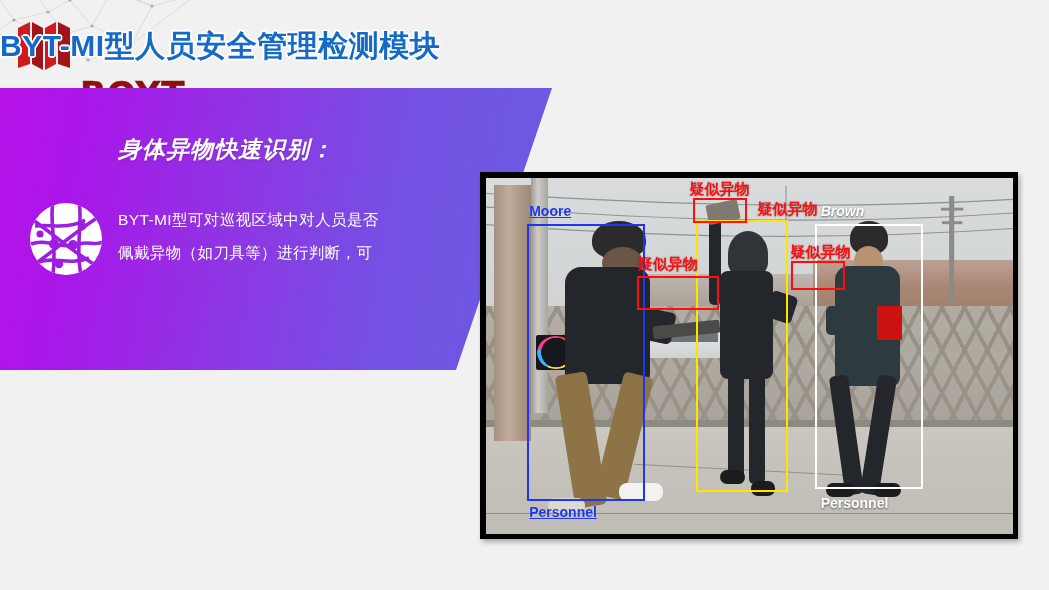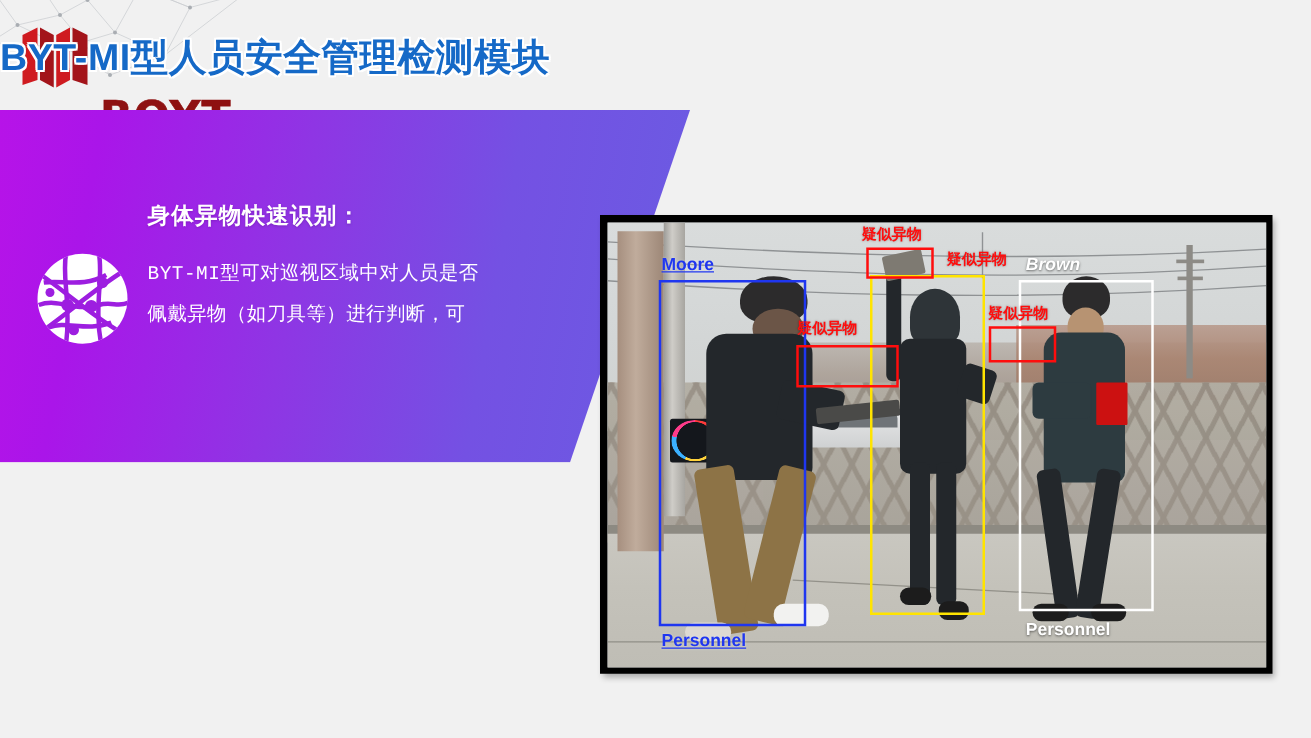--- a/index.html
+++ b/index.html
@@ -44,34 +44,35 @@
   }
   #header-title .en{ color:#1569c7; }
 
   
   #purple-panel{
     position:absolute; left:0; top:88px; width:552px; height:282px;
     background:linear-gradient(100deg,#b713e8 0%,#aa15e9 14%,#8f35e4 42%,#7451e3 70%,#6a5ce2 100%);
     clip-path:polygon(0 0, 100% 0, 82.6% 100%, 0 100%);
   }
   #panel-heading{
-    position:absolute; left:118px; top:160px;
-    font-size:18px; font-weight:bold; color:#ffffff;
+    position:absolute; left:118px; top:134px;
+    font-size:23px; font-weight:bold; color:#ffffff;
     letter-spacing:1px;
     text-shadow:0 1px 2px rgba(60,0,90,.25);
+    font-style:italic;
   }
   #panel-icon{
     position:absolute; left:27px; top:200px; width:78px; height:78px;
   }
   #panel-body{
     position:absolute; left:118px; top:203px; width:320px;
     font-size:15.5px; color:#ffffff; line-height:33px;
     letter-spacing:.4px;
   }
-  #panel-body .ln{ display:block; white-space:nowrap;font-family:Liberation Mono, monospace; }
+  #panel-body .ln{ display:block; white-space:nowrap; }
 
   
   #photo-frame{
     position:absolute; left:480px; top:172px; width:538px; height:367px;
     background:#000;
     padding:6px 5px 5px 6px;
     box-shadow:2px 3px 5px rgba(0,0,0,.30);
   }
   #photo{
     position:relative; width:100%; height:100%; overflow:hidden;
@@ -162,21 +163,21 @@
   
   .det-box{ position:absolute; }
   .det-label{
     position:absolute; white-space:nowrap; font-weight:bold;
     line-height:1;
   }
   .lbl-blue{ color:#1f36f0; font-size:14px;
     text-shadow:0 0 2px rgba(255,255,255,.35);text-decoration:underline; }
   .lbl-white{ color:#ffffff; font-size:14px;
     text-shadow:0 1px 2px rgba(0,0,0,.55); }
-  .lbl-red{ color:#ff0d0d; font-size:12px;
+  .lbl-red{ color:#ff0d0d; font-size:15px;
     text-shadow:0 0 2px rgba(0,0,0,.35); }
 </style>
 </head>
 <body>
 
 <div id="header">
 
   <svg id="header-net" viewBox="0 0 230 92">
     <g stroke="#9aa0a8" stroke-width="0.6" fill="none" opacity="0.8">
       <path d="M2 6 L40 2 L78 14 L120 4 L160 20 L205 8"></path>

